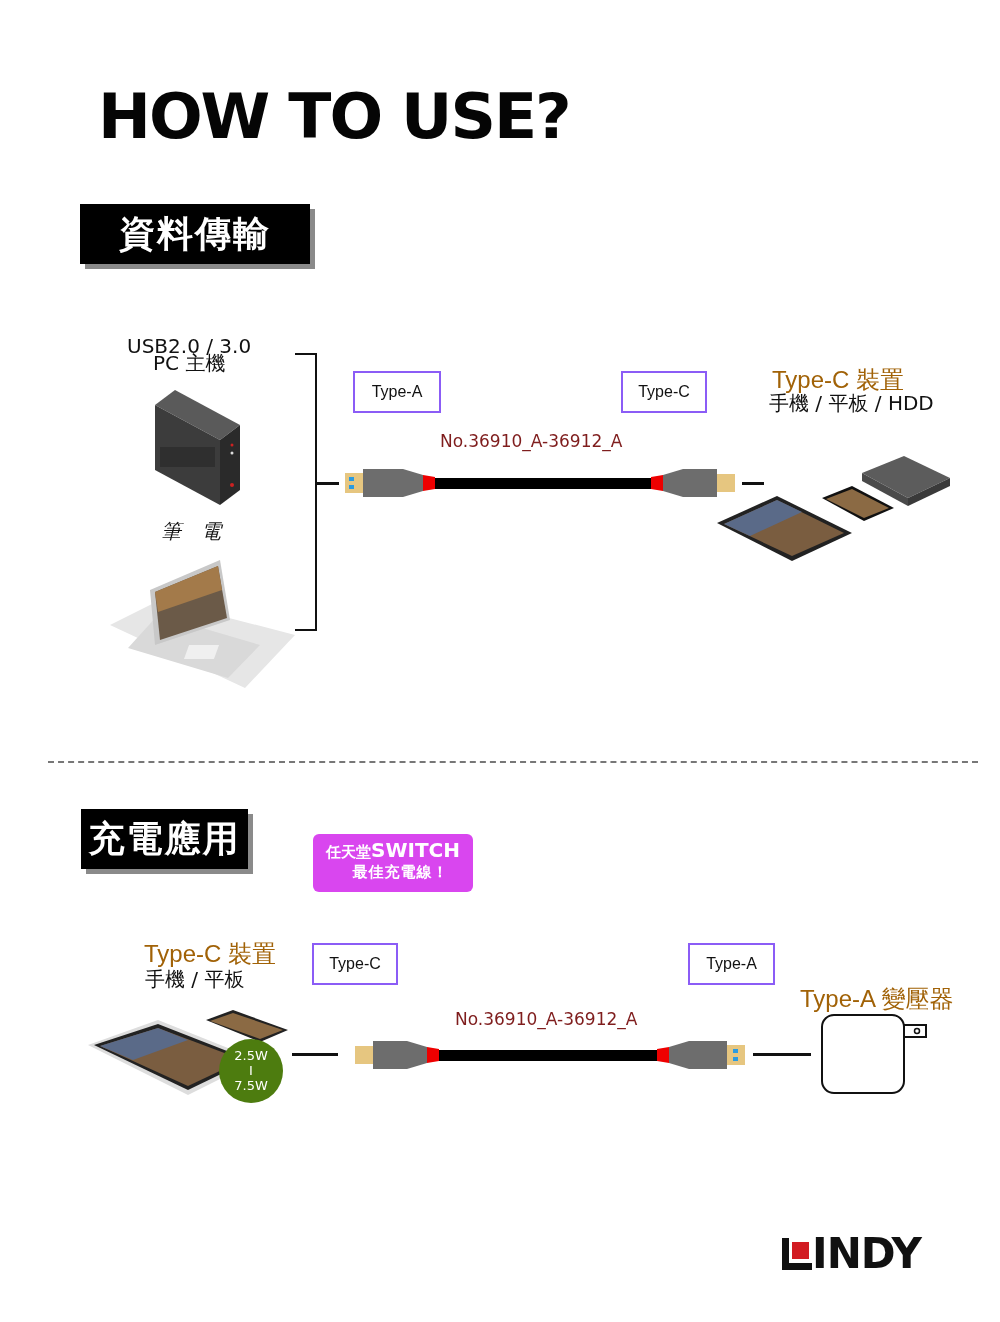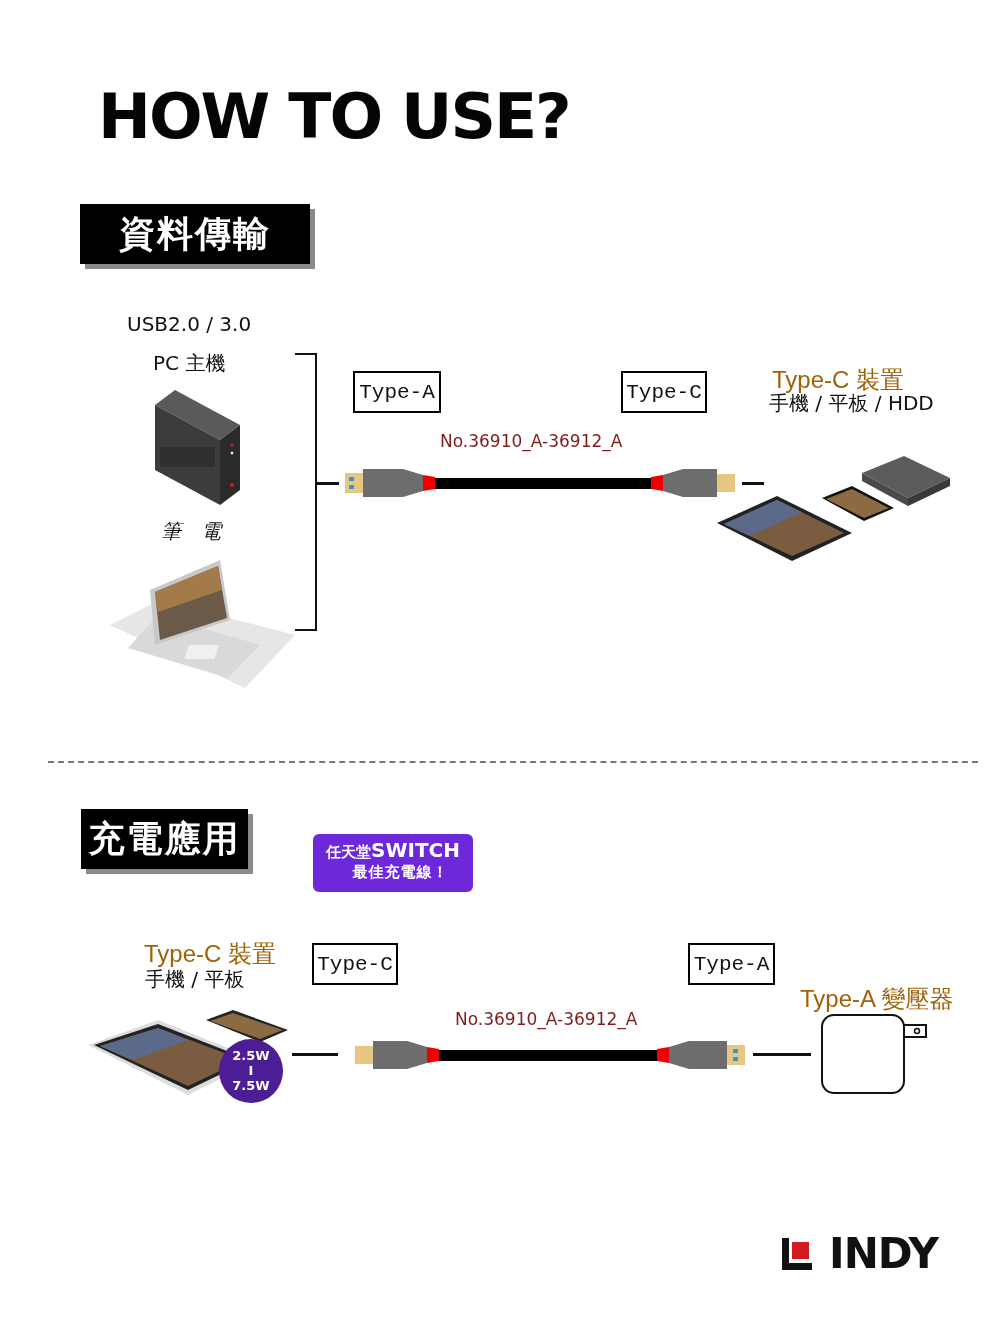--- a/index.html
+++ b/index.html
@@ -9,51 +9,51 @@
 
   .main-title { left: 98px; top: 82px; font-size: 62px; font-weight: 900; letter-spacing: -2px; color: #050505; font-family: "DejaVu Sans", "Liberation Sans", sans-serif; line-height: 70px; transform: scaleX(1.02); transform-origin: left; }
 
   .section-badge { background: #000; color: #fff; font-weight: 700; font-size: 36px; letter-spacing: 2px; box-shadow: 5px 5px 0 #8a8a8a; display: flex; align-items: center; justify-content: center; font-family: "DejaVu Sans", sans-serif; }
   .badge-data { left: 80px; top: 204px; width: 230px; height: 60px; }
   .badge-charge { left: 81px; top: 809px; width: 167px; height: 60px; }
 
   .label-black { font-size: 20px; color: #111; font-family: "DejaVu Sans", sans-serif; white-space: nowrap; }
   .label-blue { font-size: 24px; color: #a16207; font-family: Liberation Sans, sans-serif; white-space: nowrap; }
 
-  .type-box { border: 2px solid #000000; background: #fff; font-size: 21px; display: flex; align-items: center; justify-content: center; font-family: Liberation Mono, monospace; }
+  .type-box { border: 2px solid #8b5cf6; background: #fff; font-size: 16px; display: flex; align-items: center; justify-content: center; font-family: Liberation Sans, sans-serif; }
 
   .model-label { font-size: 17px; font-family: "DejaVu Sans", sans-serif; color: #7f1d1d; white-space: nowrap; }
 
   .bracket { border: 2px solid #111; border-left: none; }
   .hline { background: #111; height: 3px; }
 
   .separator { left: 48px; top: 761px; width: 930px; height: 0; border-top: 2px dashed #777; }
 
-  .promo { left: 313px; top: 834px; width: 160px; height: 58px; background: #6d28d9; border-radius: 6px; color: #fff; text-align: center; font-family: "DejaVu Sans", sans-serif; }
+  .promo { left: 313px; top: 834px; width: 160px; height: 58px; background: #d946ef; border-radius: 6px; color: #fff; text-align: center; font-family: "DejaVu Sans", sans-serif; }
   .promo .l1 { font-size: 15px; font-weight: 700; padding-top: 6px; line-height: 20px; }
   .promo .l1 b { font-size: 20px; }
   .promo .l2 { font-size: 15px; font-weight: 700; line-height: 20px; letter-spacing: 1px; margin-left: 15px; }
 
-  .watt { left: 219px; top: 1039px; width: 64px; height: 64px; border-radius: 50%; background: #4c1d95; color: #fff; font-weight: 700; font-size: 13px; text-align: center; line-height: 15px; padding-top: 9px; font-family: "DejaVu Sans", sans-serif; }
+  .watt { left: 219px; top: 1039px; width: 64px; height: 64px; border-radius: 50%; background: #4d7c0f; color: #fff; font-weight: 400; font-size: 13px; text-align: center; line-height: 15px; padding-top: 9px; font-family: "DejaVu Sans", sans-serif; }
 
   .logo { left: 782px; top: 1238px; display: flex; align-items: flex-end; }
   .logo .l-mark { width: 30px; height: 32px; position: relative; }
   .logo .l-mark .v { position: absolute; left: 0; top: 0; width: 7px; height: 32px; background: #111; }
   .logo .l-mark .h { position: absolute; left: 0; bottom: 0; width: 30px; height: 7px; background: #111; }
   .logo .l-mark .sq { position: absolute; left: 10px; top: 4px; width: 17px; height: 17px; background: #d21b22; }
-  .logo .text { font-size: 42px; font-weight: 900; color: #111; line-height: 32px; height: 32px; letter-spacing: -1px; margin-left: 17px; font-family: "DejaVu Sans", sans-serif; }
+  .logo .text { font-size: 42px; font-weight: 900; color: #111; line-height: 32px; height: 32px; letter-spacing: -1px; margin-left: 0; font-family: "DejaVu Sans", sans-serif; }
 </style>
 </head>
 <body>
 
 <div class="abs main-title">HOW TO USE?</div>
 
 <div class="abs section-badge badge-data">資料傳輸</div>
 
-<div class="abs label-black" style="left:127px; top:312px;">USB2.0 / 3.0</div>
+<div class="abs label-black" style="left:127px; top:334px;">USB2.0 / 3.0</div>
 <div class="abs label-black" style="left:153px; top:350px;">PC 主機</div>
 
 <svg class="abs" style="left:150px; top:385px;" width="90" height="120" viewBox="0 0 90 120">
   <polygon points="5,20 25,5 90,40 70,55" fill="#5a5a5a"></polygon>
   <polygon points="5,20 70,55 70,120 5,85" fill="#3c3c3c"></polygon>
   <polygon points="70,55 90,40 90,105 70,120" fill="#2a2a2a"></polygon>
   <g fill="#222">
     <rect x="10" y="62" width="55" height="20" opacity="0.5"></rect>
   </g>
   <circle cx="82" cy="60" r="1.5" fill="#c22"></circle>

